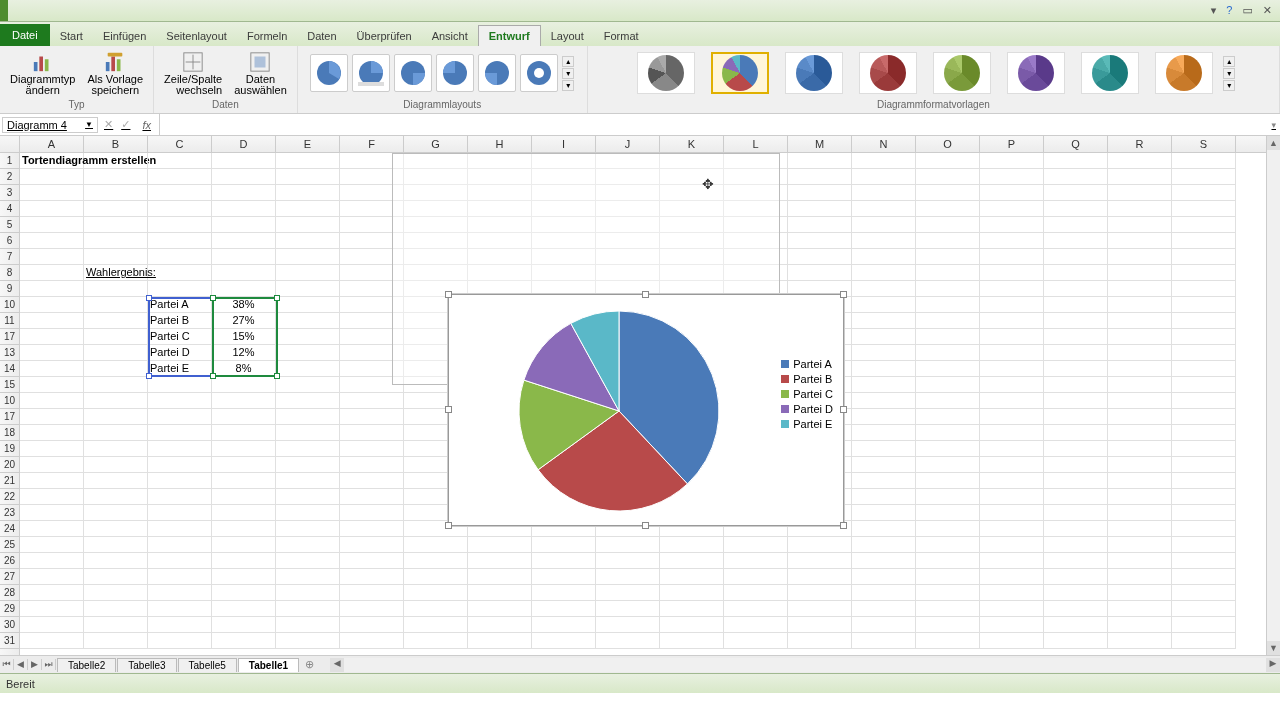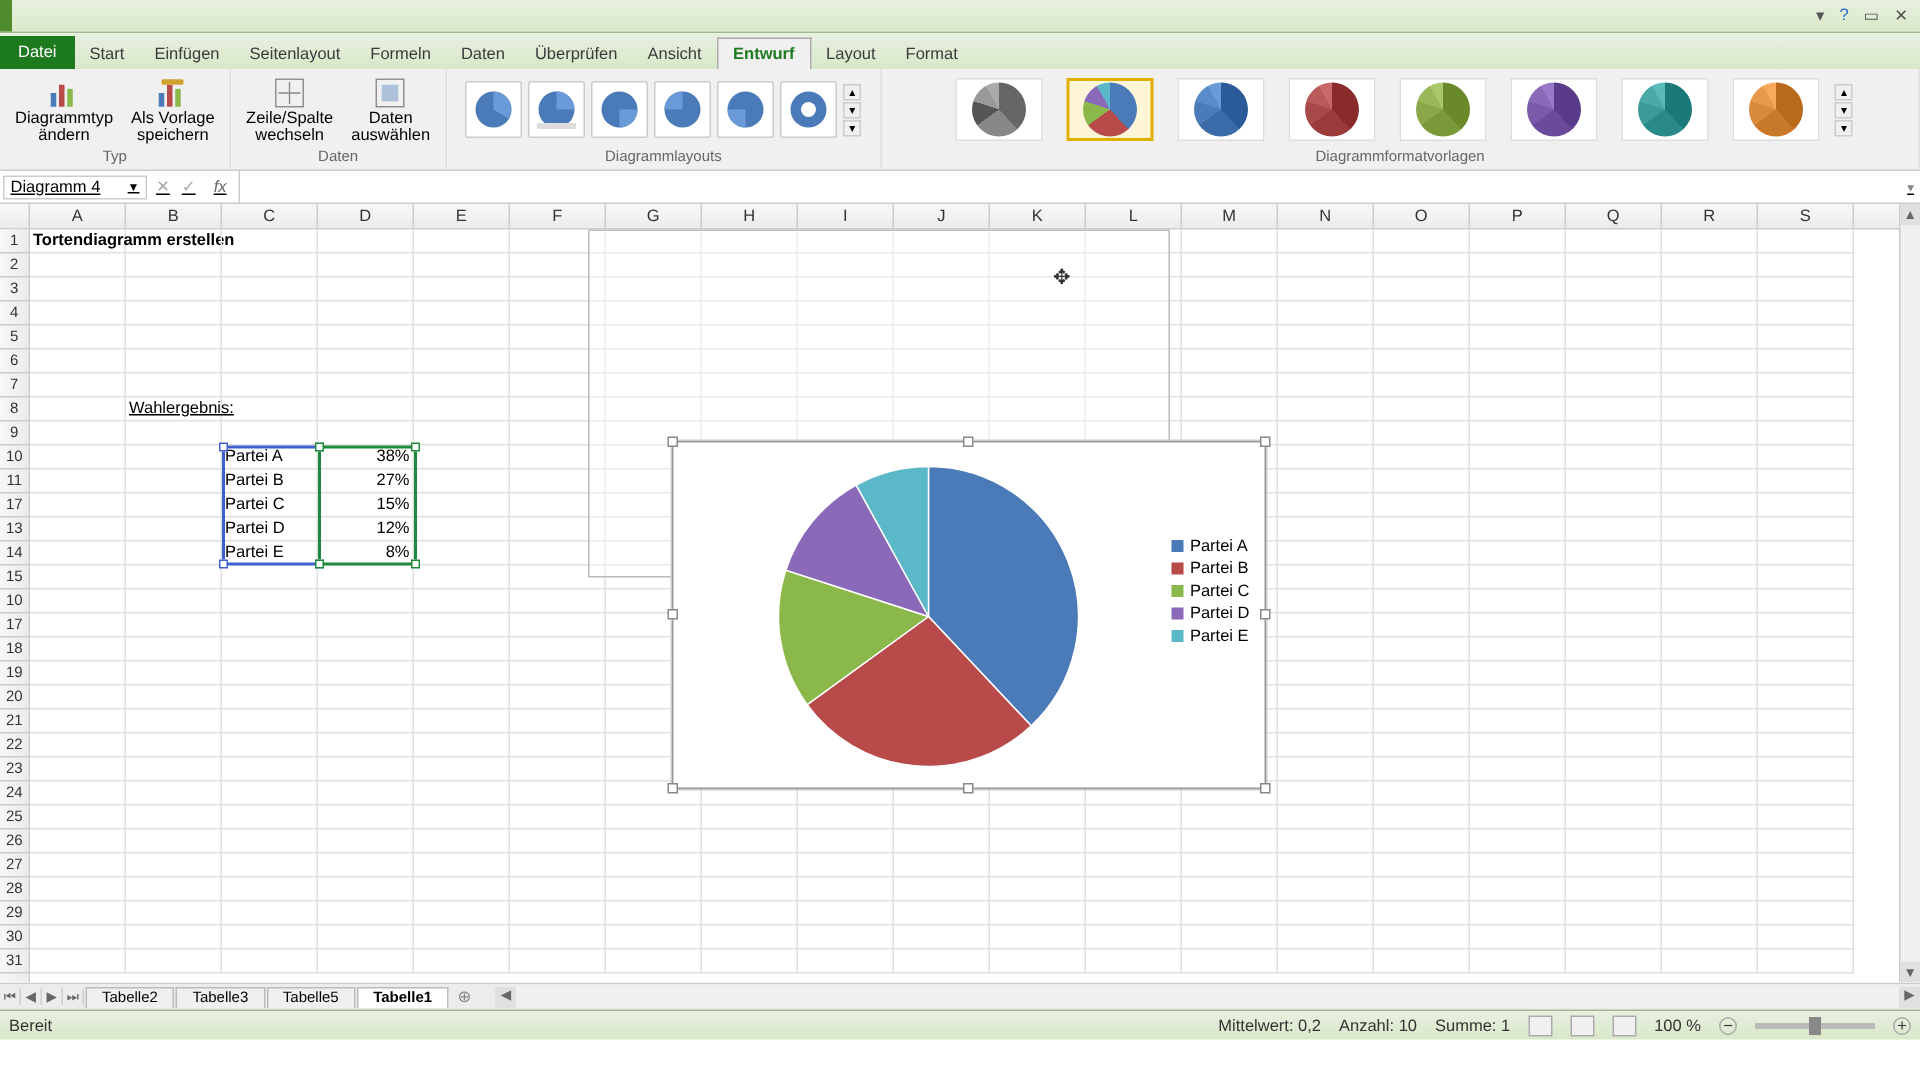--- a/index.html
+++ b/index.html
@@ -41,21 +41,21 @@
 .col-headers { display: flex; height: 17px; background: linear-gradient(#f7f7f7,#ececec); border-bottom: 1px solid #ccc; position: absolute; left: 0; top: 0; right: 14px; }
 .corner { width: 20px; border-right: 1px solid #ccc; background: linear-gradient(#f7f7f7,#ececec); }
 .col-h { width: 64px; border-right: 1px solid #ccc; text-align: center; font-size: 11px; color: #333; line-height: 17px; }
 .row-headers { position: absolute; left: 0; top: 17px; width: 20px; bottom: 0; background: linear-gradient(90deg,#f7f7f7,#ececec); border-right: 1px solid #ccc; }
 .row-h { height: 16px; border-bottom: 1px solid #ccc; text-align: center; font-size: 10px; color: #333; line-height: 16px; }
 .cells { position: absolute; left: 20px; top: 17px; right: 14px; bottom: 0; }
 .cell-row { display: flex; height: 16px; }
 .cell { width: 64px; border-right: 1px solid #e0e0e0; border-bottom: 1px solid #e0e0e0; padding: 0 2px; line-height: 15px; overflow: hidden; white-space: nowrap; }
 .cell.bold { font-weight: bold; }
 .cell.underline { text-decoration: underline; }
-.cell.right { text-align: right; }
+.cell.right { text-align: center; }
 
 
 .sel-labels { position: absolute; border: 2px solid #4060d0; pointer-events: none; }
 .sel-values { position: absolute; border: 2px solid #1e8a3e; pointer-events: none; }
 .sel-handle { width: 6px; height: 6px; position: absolute; background: #fff; }
 
 
 .ghost-frame { position: absolute; border: 1px solid #bbb; background: rgba(255,255,255,0.4); }
 .chart-frame { position: absolute; background: #fff; border: 1px solid #999; box-shadow: 0 0 0 1px #ccc; }
 .chart-frame .handle { width: 7px; height: 7px; background: #fff; border: 1px solid #888; position: absolute; }
@@ -146,21 +146,21 @@
   </div>
   <div class="rgroup">
     <div class="rgroup-items">
       <div class="rbtn">
         <div class="icon">
             <svg class="chart-icon" viewBox="0 0 24 24">
               <rect x="2" y="2" width="20" height="20" fill="none" stroke="#888"></rect>
               <path d="M4 12 h16 M12 4 v16" stroke="#888"></path>
             </svg>
           </div>
-        <span style="white-space:pre-line;">Zeile/Spalte
+        <span style="white-space:pre-line;text-align:right;">Zeile/Spalte
 wechseln</span>
       </div>
       <div class="rbtn">
         <div class="icon">
             <svg class="chart-icon" viewBox="0 0 24 24">
               <rect x="2" y="2" width="20" height="20" fill="none" stroke="#888"></rect>
               <rect x="6" y="6" width="12" height="12" fill="#4a7ab8" opacity="0.4"></rect>
             </svg>
           </div>
         <span style="white-space:pre-line;">Daten
@@ -1052,25 +1052,13 @@
   <div class="sheet-tab active">Tabelle1</div>
   <div class="sheet-new">⊕</div>
   <div class="hscroll">
       <span>◀</span>
       <span>▶</span>
     </div>
 </div>
 
 <div class="status">
   <span>Bereit</span>
-  <div class="right">
-    <span>Mittelwert: 0,2</span>
-    <span>Anzahl: 10</span>
-    <span>Summe: 1</span>
-    <div class="view-btn"></div>
-    <div class="view-btn"></div>
-    <div class="view-btn"></div>
-    <span>100 %</span>
-    <span style="border:1px solid #aaa;border-radius:50%;width:12px;height:12px;text-align:center;line-height:10px;">−</span>
-    <div class="zoom-slider"></div>
-    <span style="border:1px solid #aaa;border-radius:50%;width:12px;height:12px;text-align:center;line-height:10px;">+</span>
-  </div>
 </div>
 
 </body></html>

